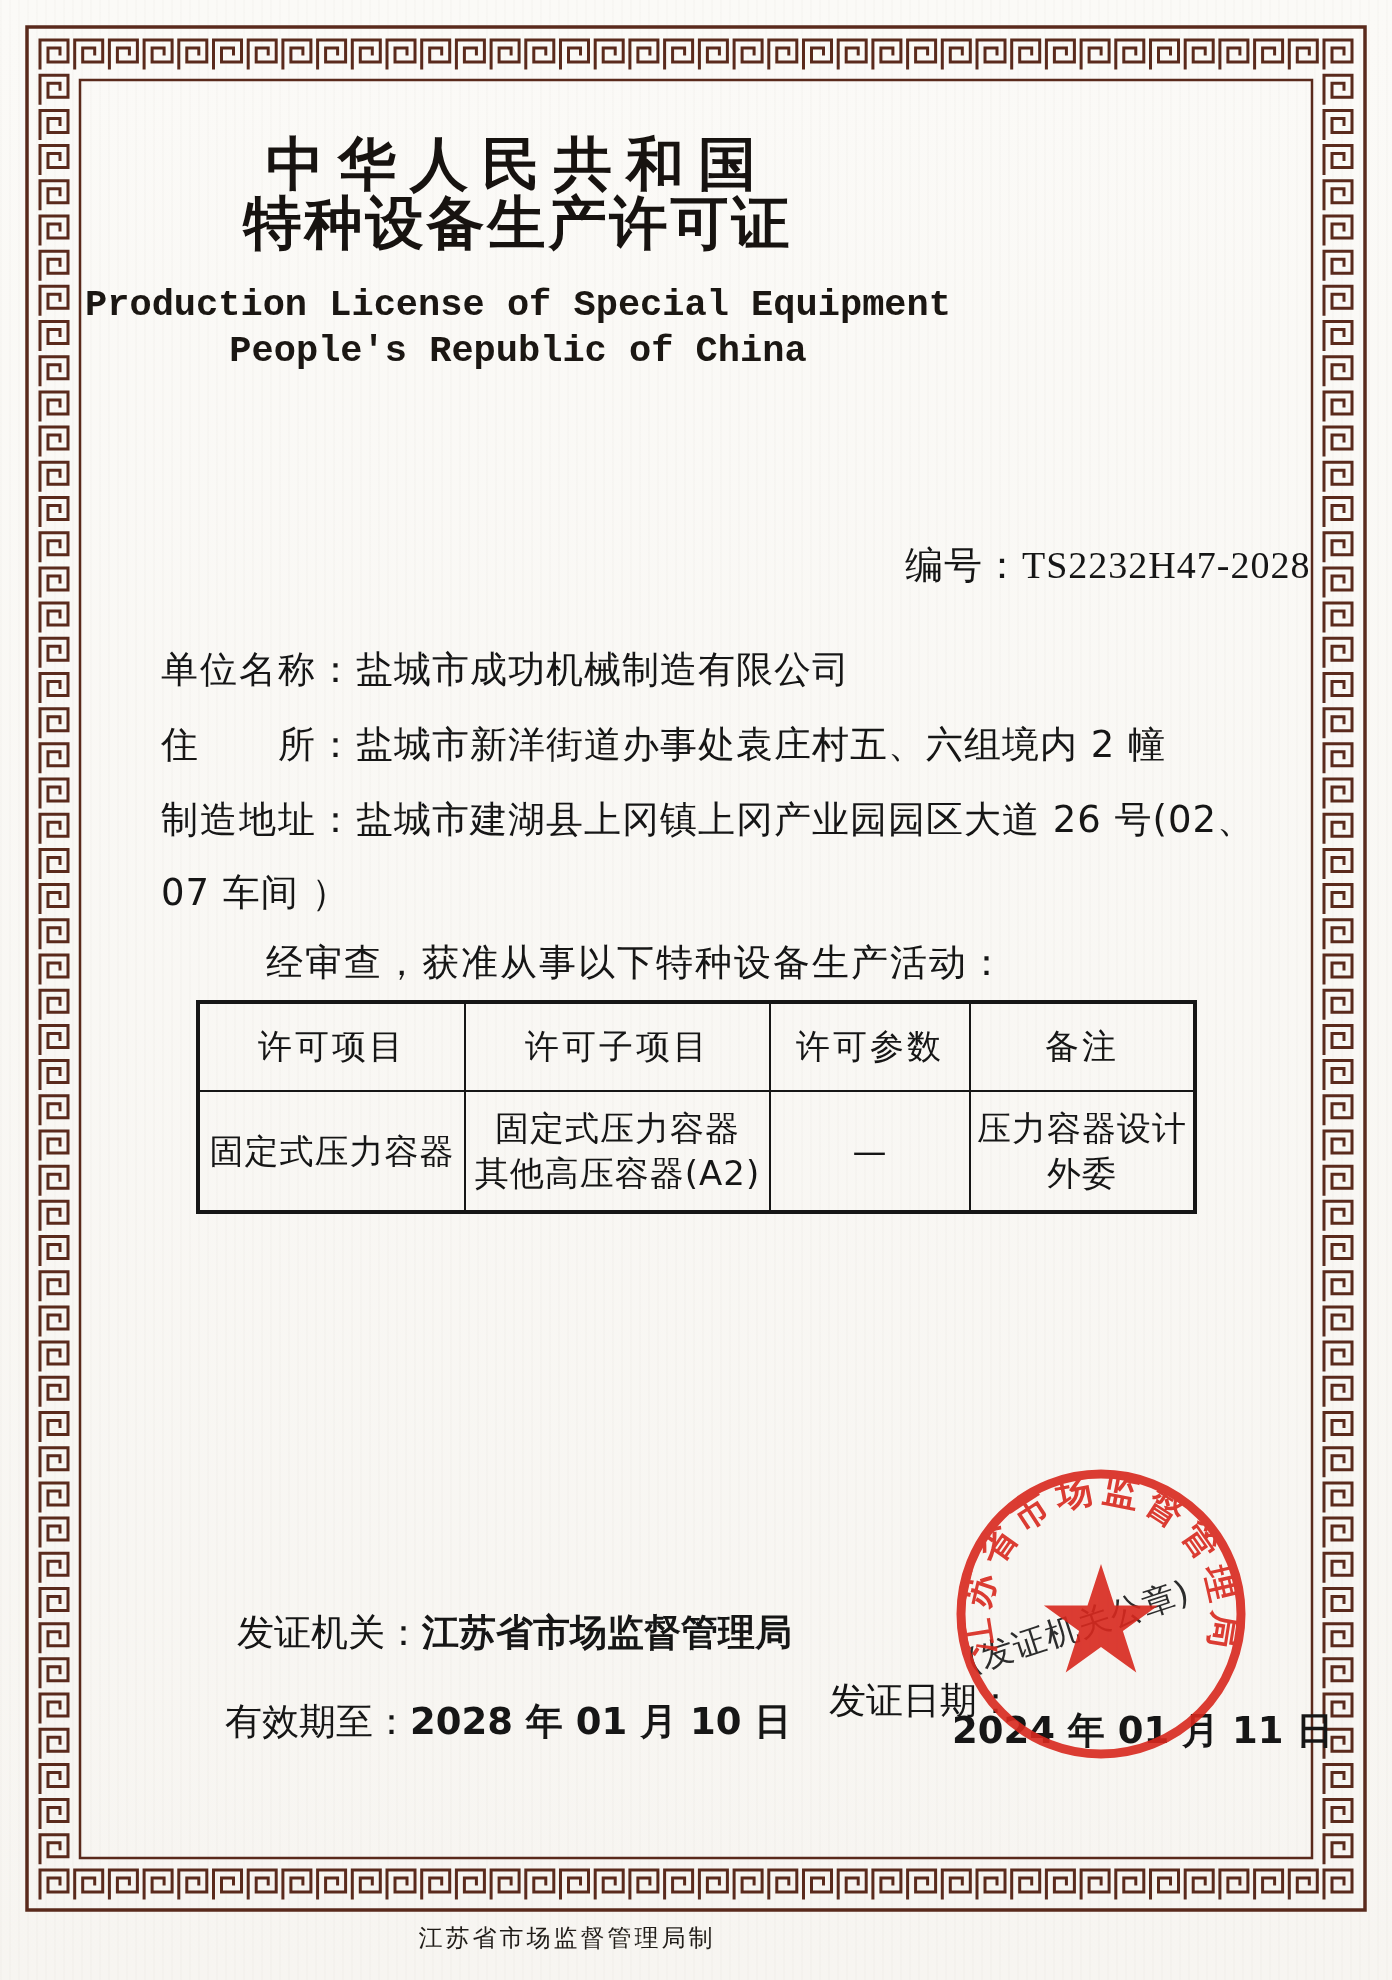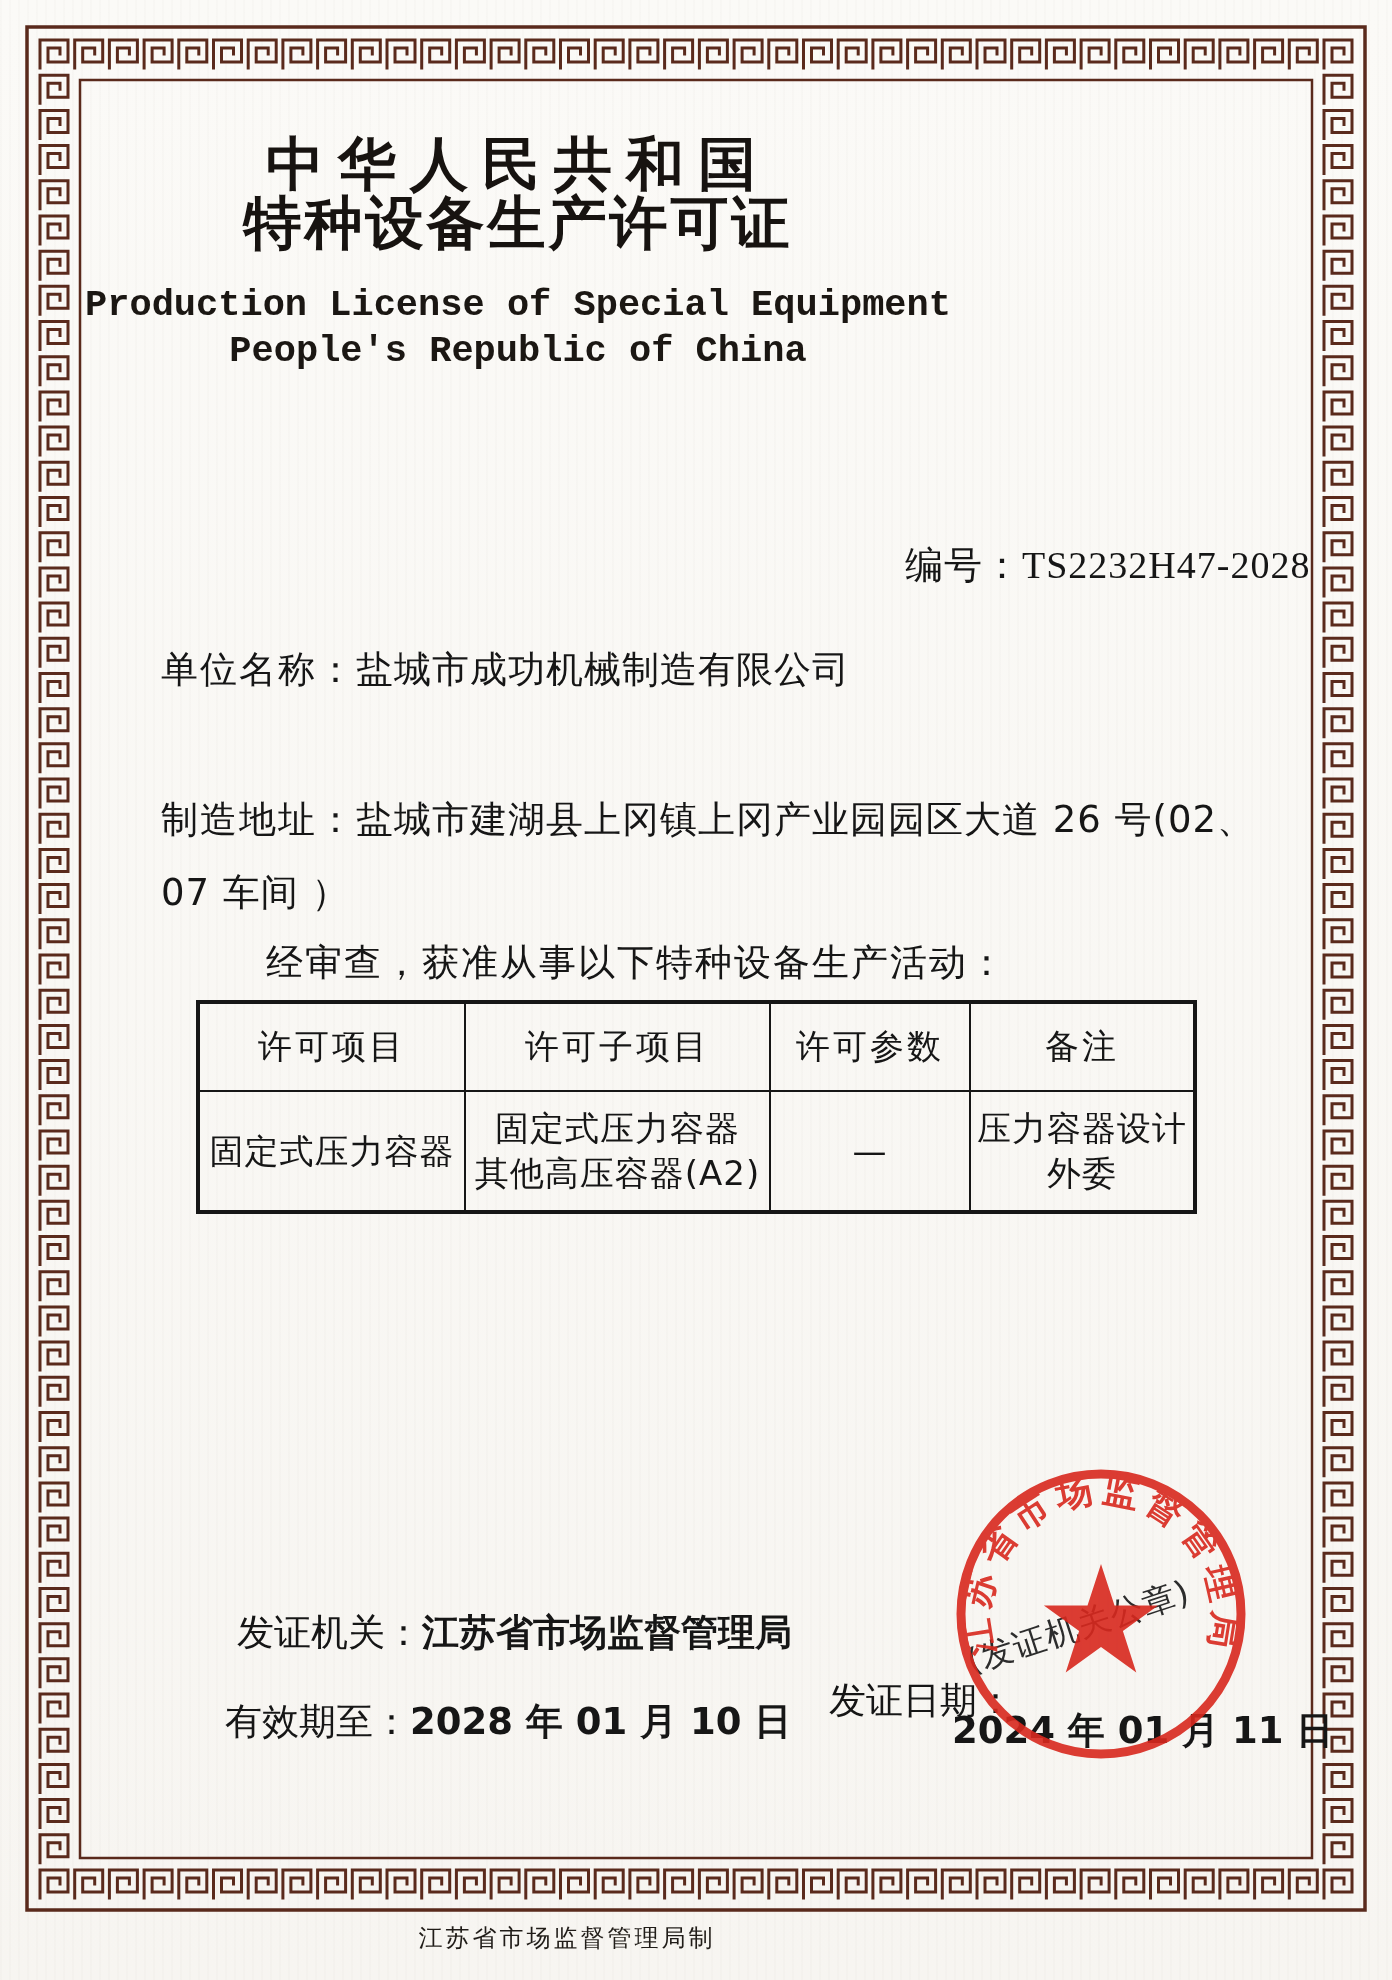--- a/index.html
+++ b/index.html
@@ -247,20 +247,23 @@
   <div class="abs center-block en-title l1 content">Production License of Special Equipment</div>
   <div class="abs center-block en-title l2 content">People's Republic of China</div>
 
   <div class="abs license-no content">
     <span>编号：</span><span>TS2232H47-2028</span>
   </div>
 
   <div class="abs field f1 content">
     <span class="lab">单位名称：</span><span>盐城市成功机械制造有限公司</span>
   </div>
+  <div class="abs field f2 content">
+    <span class="lab">住　　所：</span><span>盐城市新洋街道办事处袁庄村五、六组境内 2 幢</span>
+  </div>
   <div class="abs field f3 content">
     <span class="lab">制造地址：</span><span>盐城市建湖县上冈镇上冈产业园园区大道 26 号(02、</span>
   </div>
   <div class="abs field f4 content">
     <span>07 车间 ）</span>
   </div>
 
   <div class="abs note content">经审查，获准从事以下特种设备生产活动：</div>
 
   <div class="abs lic-table content">

